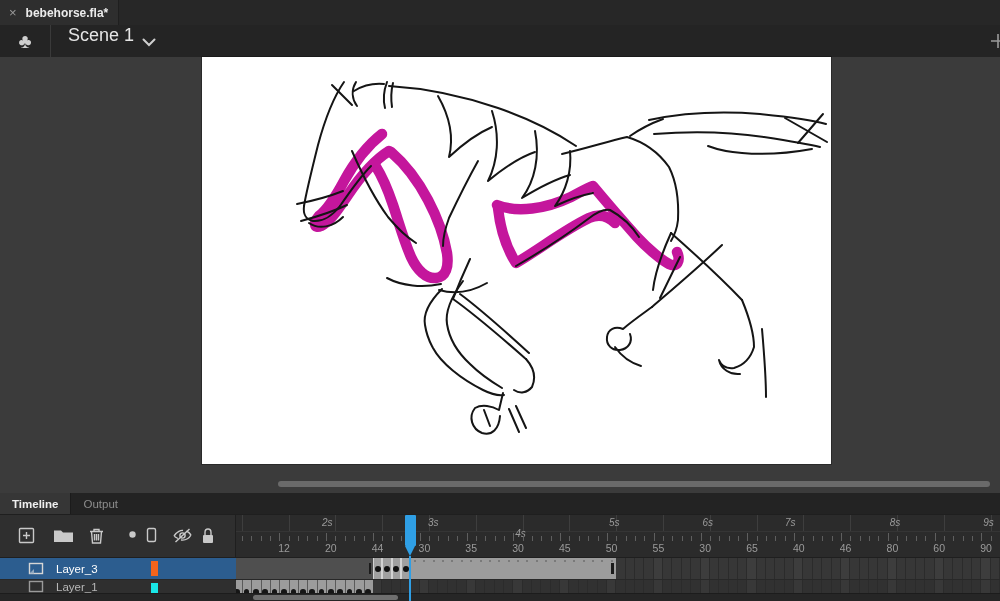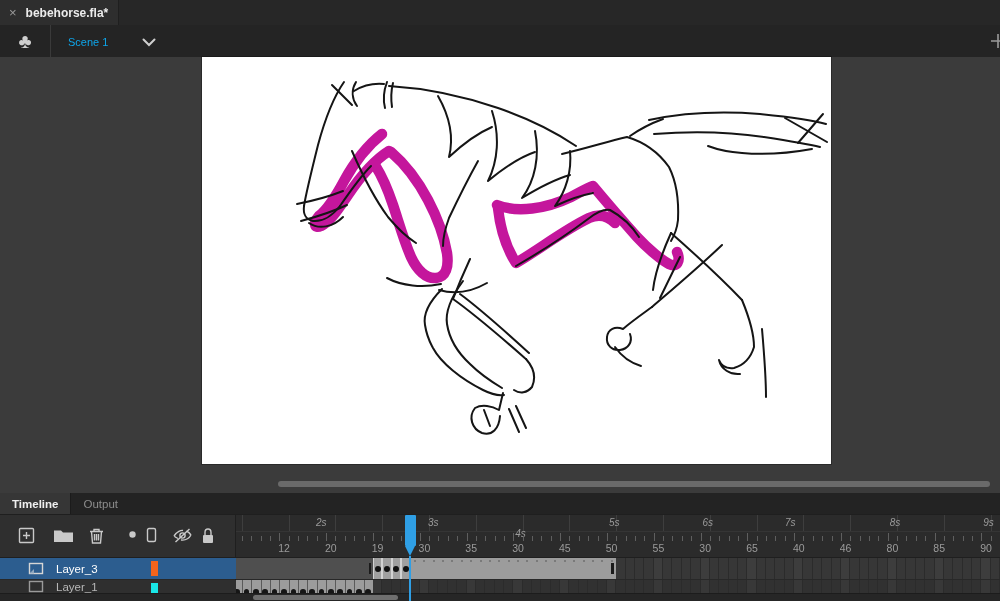--- a/index.html
+++ b/index.html
@@ -10,21 +10,21 @@
   #tabbar{left:0;top:0;width:1000px;height:25px;background:#272727}
   #doc-tab{left:0;top:0;width:118px;height:25px;background:#2e2e2e;border-right:1px solid #1f1f1f;
            display:flex;align-items:center}
   #doc-close{color:#9a9a9a;font-size:13px;margin-left:9px;cursor:default}
   #doc-title{color:#ececec;font-size:12px;font-weight:bold;margin-left:9px;white-space:nowrap}
   
   #scenebar{left:0;top:25px;width:1000px;height:32px;background:#242424;border-bottom:1px solid #1d1d1d}
   #club-cell{left:0;top:0;width:50px;height:32px;border-right:1px solid #3a3a3a;
              display:flex;align-items:center;justify-content:center}
   #club-icon{color:#cfcfcf;font-size:20px;line-height:1}
-  #scene-name{left:68px;top:11px;color:#0ea5e9;font-size:11px}
+  #scene-name{left:68px;top:0;color:#e5e5e5;font-size:18px}
   #scene-chevron{left:142px;top:13px}
   #add-scene{left:990px;top:8px}
   
   #stage{left:0;top:57px;width:1000px;height:436px;background:#3b3b3b}
   #canvas{left:202px;top:0;width:629px;height:407px;background:#ffffff;box-shadow:0 0 0 1px rgba(0,0,0,.28)}
   #stage-hscroll{left:278px;top:424px;width:712px;height:6px;border-radius:3px;background:#6a6a6a}
   svg .sk{fill:none;stroke:#151515;stroke-width:2;stroke-linecap:round;stroke-linejoin:round}
   svg .mg{fill:none;stroke:var(--magenta);stroke-width:10.5;stroke-linecap:round;stroke-linejoin:round}
   
   #tl-tabs{left:0;top:493px;width:1000px;height:21px;background:#232323;border-bottom:1px solid #1b1b1b;
@@ -178,21 +178,21 @@
     <div style="position: absolute; left: 380.28px; top: 0px; width: 1px; height: 16px; background: rgb(62, 62, 62);"></div>
     <div style="position: absolute; left: 427.08px; top: 0px; width: 1px; height: 16px; background: rgb(62, 62, 62);"></div>
     <div style="position: absolute; left: 473.88px; top: 0px; width: 1px; height: 16px; background: rgb(62, 62, 62);"></div>
     <div style="position: absolute; left: 520.68px; top: 0px; width: 1px; height: 16px; background: rgb(62, 62, 62);"></div>
     <div style="position: absolute; left: 567.48px; top: 0px; width: 1px; height: 16px; background: rgb(62, 62, 62);"></div>
     <div style="position: absolute; left: 614.28px; top: 0px; width: 1px; height: 16px; background: rgb(62, 62, 62);"></div>
     <div style="position: absolute; left: 661.08px; top: 0px; width: 1px; height: 16px; background: rgb(62, 62, 62);"></div>
     <div style="position: absolute; left: 707.88px; top: 0px; width: 1px; height: 16px; background: rgb(62, 62, 62);"></div>
     <div style="position: absolute; left: 754.68px; top: 0px; width: 1px; height: 16px; background: rgb(62, 62, 62);"></div>
     <div style="position: absolute; left: 0px; top: 16px; width: 764px; height: 1px; background: rgb(53, 53, 53);"></div>
-    <div class="sec-label" style="position: absolute; left: 80px;">2s</div>
+    <div class="sec-label" style="position: absolute; left: 86px;">2s</div>
     <div class="sec-label" style="position: absolute; left: 192px;">3s</div>
     <div class="sec-label" style="position: absolute; left: 279.32px; margin-top: 11px;">4s</div>
     <div class="sec-label" style="position: absolute; left: 372.92px;">5s</div>
     <div class="sec-label" style="position: absolute; left: 466.52px;">6s</div>
     <div class="sec-label" style="position: absolute; left: 549px;">7s</div>
     <div class="sec-label" style="position: absolute; left: 653.72px;">8s</div>
     <div class="sec-label" style="position: absolute; left: 747.32px;">9s</div>
     <div style="position: absolute; left: 5.88px; top: 21px; width: 1px; height: 5px; background: rgb(95, 95, 95);"></div>
     <div style="position: absolute; left: 15.24px; top: 21px; width: 1px; height: 5px; background: rgb(95, 95, 95);"></div>
     <div style="position: absolute; left: 24.6px; top: 21px; width: 1px; height: 5px; background: rgb(95, 95, 95);"></div>
@@ -269,33 +269,33 @@
     <div style="position: absolute; left: 689.16px; top: 21px; width: 1px; height: 5px; background: rgb(95, 95, 95);"></div>
     <div style="position: absolute; left: 698.52px; top: 18px; width: 1px; height: 8px; background: rgb(95, 95, 95);"></div>
     <div style="position: absolute; left: 707.88px; top: 21px; width: 1px; height: 5px; background: rgb(95, 95, 95);"></div>
     <div style="position: absolute; left: 717.24px; top: 21px; width: 1px; height: 5px; background: rgb(95, 95, 95);"></div>
     <div style="position: absolute; left: 726.6px; top: 21px; width: 1px; height: 5px; background: rgb(95, 95, 95);"></div>
     <div style="position: absolute; left: 735.96px; top: 21px; width: 1px; height: 5px; background: rgb(95, 95, 95);"></div>
     <div style="position: absolute; left: 745.32px; top: 18px; width: 1px; height: 8px; background: rgb(95, 95, 95);"></div>
     <div style="position: absolute; left: 754.68px; top: 21px; width: 1px; height: 5px; background: rgb(95, 95, 95);"></div>
     <div class="fnum" style="position: absolute; left: 37px;">12</div>
     <div class="fnum" style="position: absolute; left: 83.8px;">20</div>
-    <div class="fnum" style="position: absolute; left: 130.6px;">19</div>
+    <div class="fnum" style="position: absolute; left: 130.6px;">44</div>
     <div class="fnum" style="position: absolute; left: 177.4px;">30</div>
     <div class="fnum" style="position: absolute; left: 224.2px;">35</div>
     <div class="fnum" style="position: absolute; left: 271px;">30</div>
     <div class="fnum" style="position: absolute; left: 317.8px;">45</div>
     <div class="fnum" style="position: absolute; left: 364.6px;">50</div>
     <div class="fnum" style="position: absolute; left: 411.4px;">55</div>
     <div class="fnum" style="position: absolute; left: 458.2px;">30</div>
     <div class="fnum" style="position: absolute; left: 505px;">65</div>
     <div class="fnum" style="position: absolute; left: 551.8px;">40</div>
     <div class="fnum" style="position: absolute; left: 598.6px;">46</div>
     <div class="fnum" style="position: absolute; left: 645.4px;">80</div>
-    <div class="fnum" style="position: absolute; left: 692.2px;">85</div>
+    <div class="fnum" style="position: absolute; left: 692.2px;">60</div>
     <div class="fnum" style="position: absolute; left: 739px;">90</div>
   </div>
 <div class="abs" id="vdiv"></div>
 <div class="abs hline" style="top:514px"></div>
 <div class="abs hline" style="top:557px"></div>
 <div class="abs hline" style="top:593px;background:#1c1c1c"></div>
 
 <div class="abs" id="layer-row-0" style="background: rgb(44, 93, 143);">
   <svg style="margin-left:28px" width="16" height="13">
     <rect x="1.5" y="1.5" width="13" height="10" fill="none" stroke="#d6d6d6" stroke-width="1.4"></rect>

